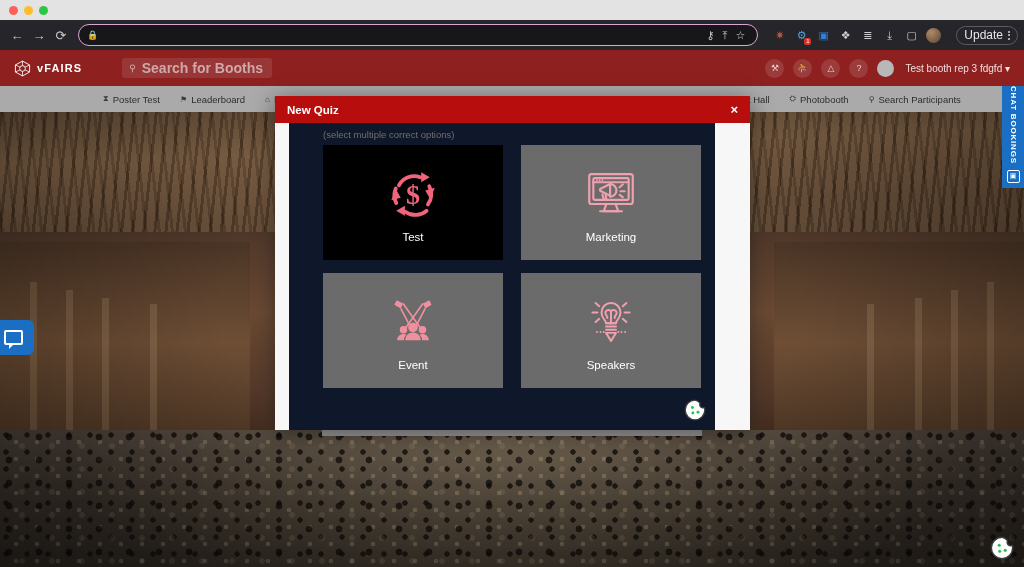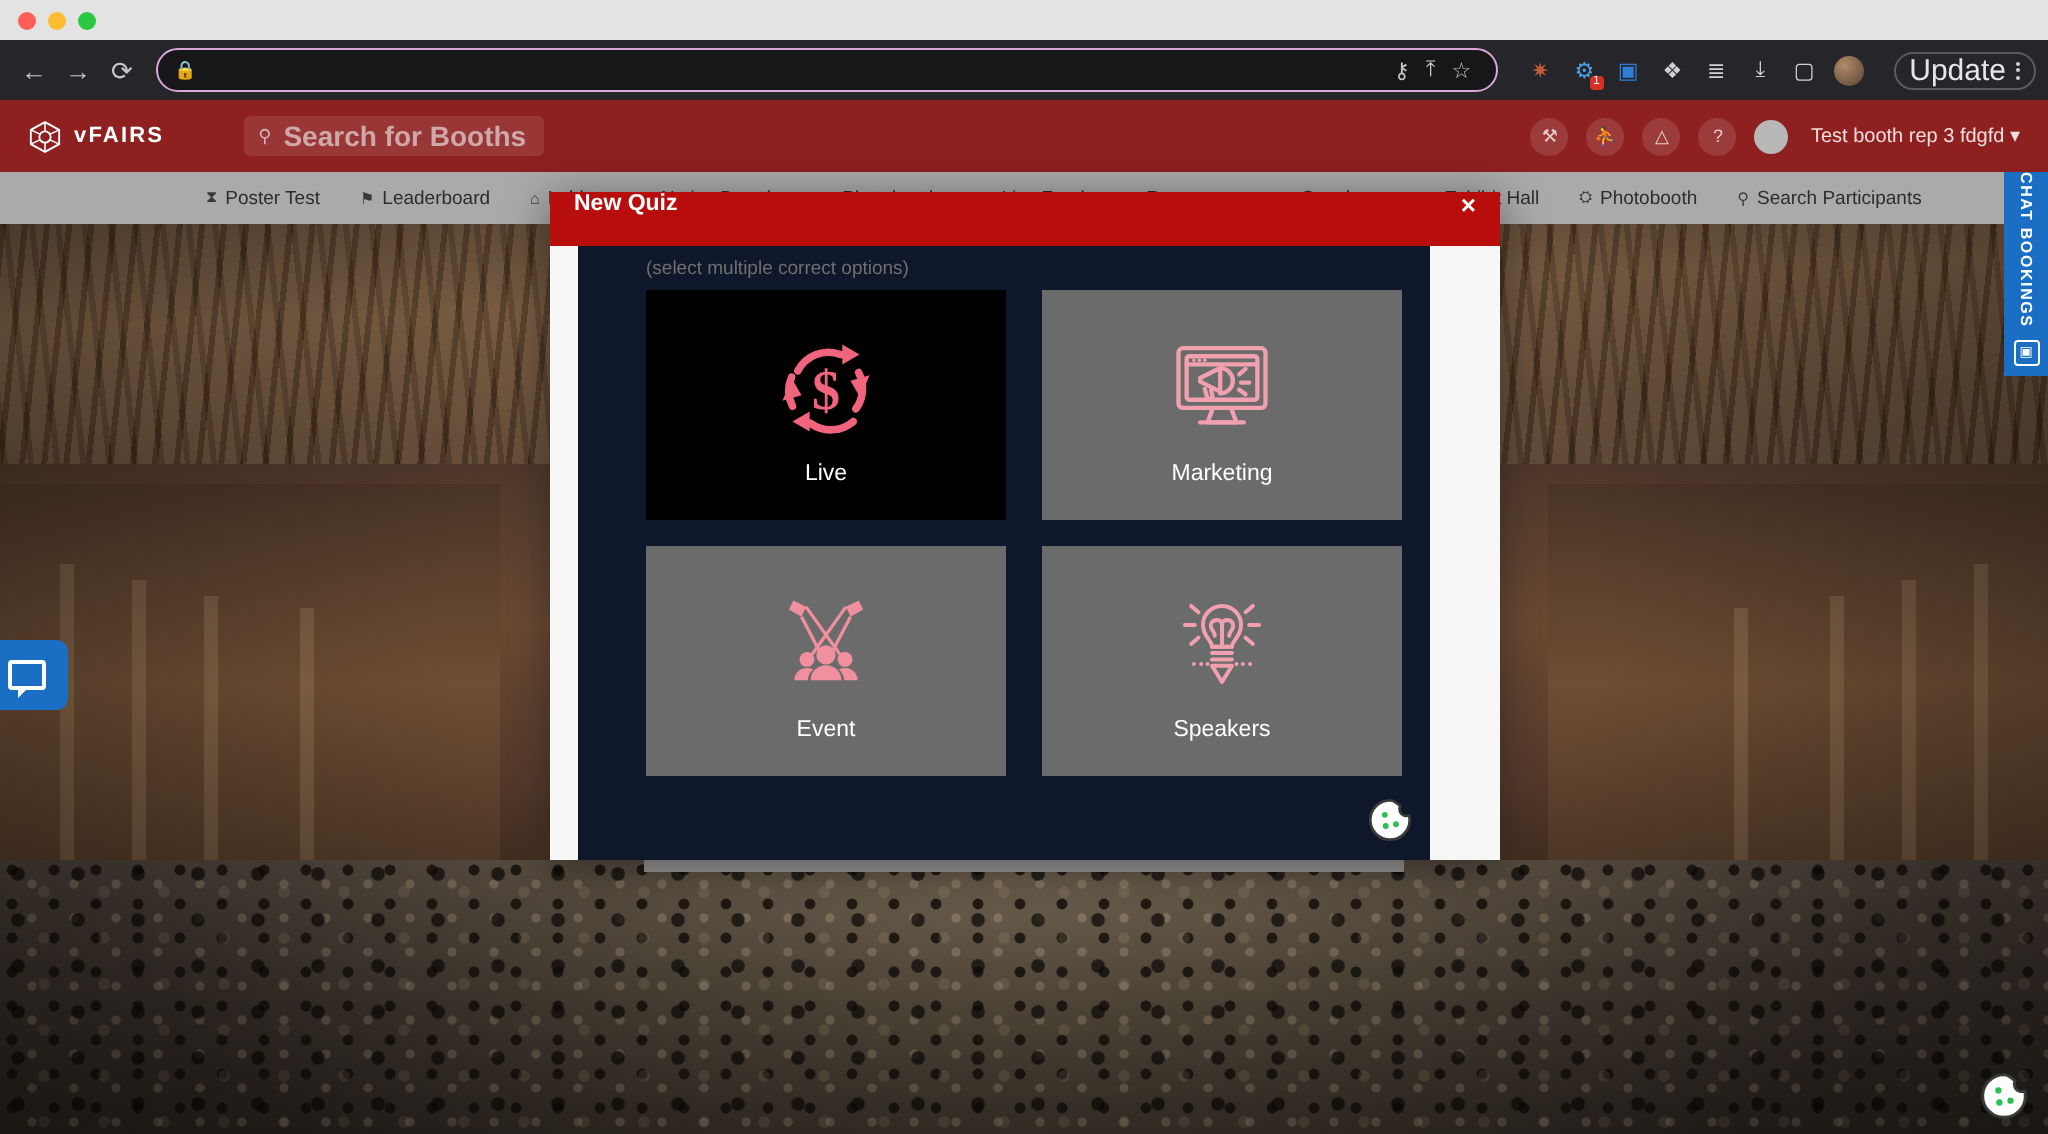--- a/index.html
+++ b/index.html
@@ -46,21 +46,21 @@
   .ext-ico.c2 { color: #4aa3e8; }
   .ext-ico.c3 { color: #2f7fd6; }
   .badge-dot {
     position: absolute; right: -2px; bottom: -2px; background: #d93025; color: #fff;
     font-size: 6px; line-height: 7px; min-width: 7px; text-align: center; border-radius: 2px; padding: 0 1px;
   }
   .avatar-ext { width: 15px; height: 15px; border-radius: 50%;
     background: radial-gradient(circle at 35% 30%, #b08a6a, #5a4434); }
   .update-btn {
     margin-left: 8px; height: 19px; border: 1px solid #5a5a60; border-radius: 10px;
-    color: #e6e6ea; font-size: 15px; display: flex; align-items: center; padding: 5px 7px; gap: 5px;
+    color: #e6e6ea; font-size: 12px; display: flex; align-items: center; padding: 5px 7px; gap: 5px;
   }
   .kebab { display: flex; flex-direction: column; gap: 1.5px; }
   .kebab i { width: 2px; height: 2px; background: #d0d0d4; border-radius: 50%; display: block; }
 
   
   .vf-header {
     position: absolute; left: 0; top: 50px; width: 1024px; height: 36px;
     background: #8e2020; display: flex; align-items: center; padding: 0 14px;
   }
   .vf-logo { display: flex; align-items: center; gap: 6px; }
@@ -180,21 +180,21 @@
 
   
   .cookie { position: relative; width: 26px; height: 26px; }
   .cookie svg { display: block; }
   .cookie-page { position: absolute; right: 9px; bottom: 6px; }
   .modal {
     position: absolute; left: 275px; top: 96px; width: 475px; height: 334px;
     background: #fff; box-shadow: 0 4px 22px rgba(0,0,0,0.45); display: flex; flex-direction: column;
   }
   .modal-header {
-    height: 27px; background: #b80d0d; display: flex; align-items: flex-start;
+    height: 27px; background: #b80d0d; display: flex; align-items: center;
     padding: 0 12px; flex: none;
   }
   .modal-title { color: #fff; font-size: 11.5px; font-weight: bold; }
   .modal-close { margin-left: auto; color: #fff; font-size: 13px; line-height: 1; font-weight: bold; }
   .modal-body {
     flex: 1; position: relative; background: #0f172a; display: flex; overflow: hidden;
   }
   .body-gutter { width: 14px; flex: none; background: #f7f7f7; }
   .body-gutter.right { width: 35px; }
   .body-inner { flex: 1; padding: 4px 0 0 0; position: relative; }
@@ -415,21 +415,21 @@
                 </g>
                 <g fill="#f0647e">
                   <polygon points="41,8 41,19 50.5,13.5"></polygon>
                   <polygon points="56,25 45.5,28 51,37.5"></polygon>
                   <polygon points="23,56 23,45 13.5,50.5"></polygon>
                   <polygon points="8,39 18.5,36 13,26.5"></polygon>
                 </g>
                 <text x="32" y="43.5" font-family="Liberation Serif, serif" font-size="31" font-weight="bold" fill="#f0647e" text-anchor="middle">$</text>
               </svg>
             </span>
-            <span class="label">Live</span>
+            <span class="label">Test</span>
           </div>
 
           <div class="option-card unselected">
             <span class="ico">
               <svg viewBox="0 0 64 64" width="58" height="58">
                 <g fill="none" stroke="#f0a0ae" stroke-width="2.4" stroke-linejoin="round" stroke-linecap="round">
                   <rect x="8" y="10" width="48" height="33" rx="2.5"></rect>
                   <rect x="12.5" y="14.5" width="39" height="24" rx="1.5"></rect>
                   <line x1="12.5" y1="19" x2="51.5" y2="19"></line>
                   <path d="M27 43l-3 8h16l-3-8"></path>

